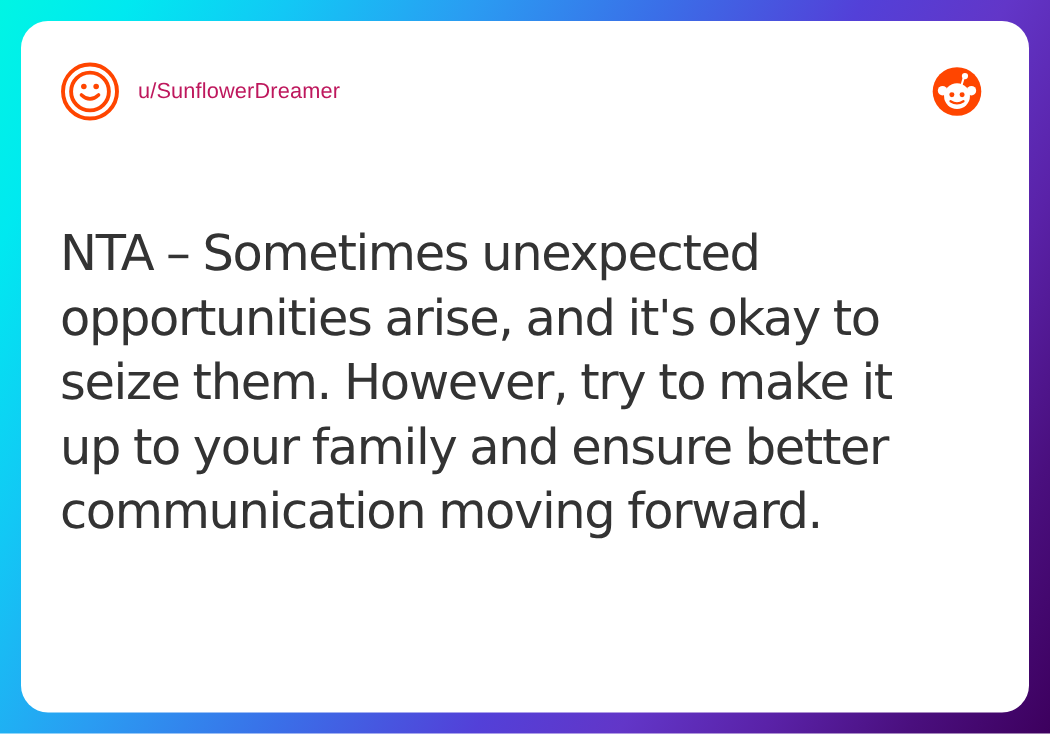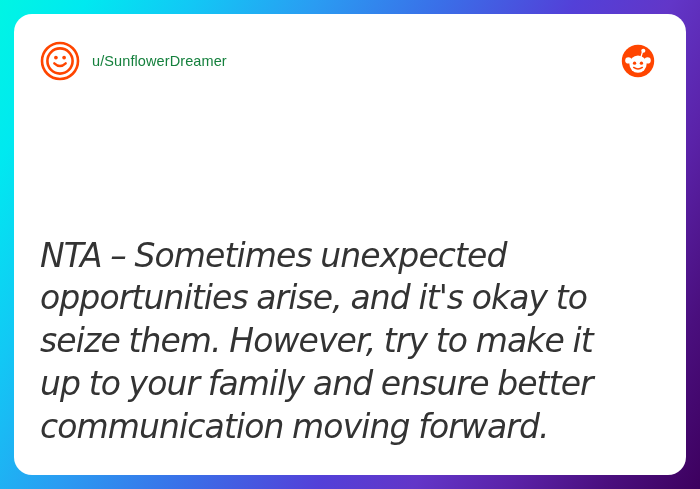--- a/index.html
+++ b/index.html
@@ -68,39 +68,38 @@
   .avatar {
     width: 40px;
     height: 40px;
     flex: 0 0 auto;
     display: block;
   }
 
   .username {
     font-family: "Liberation Sans", sans-serif;
     font-size: 14.5px;
-    color: #15803d;
+    color: #be185d;
     letter-spacing: 0.1px;
     white-space: nowrap;
   }
 
   .brand-logo {
     width: 36px;
     height: 36px;
     flex: 0 0 auto;
     display: block;
     margin-right: 4px;
   }
 
   .card-body {
     flex: 1 1 auto;
     display: flex;
-    align-items: flex-end;
+    align-items: flex-start;
     padding-top: 64px;
-    font-style: italic;
   }
 
   .post-text {
     font-family: "DejaVu Sans", sans-serif;
     font-size: 33px;
     line-height: 1.30;
     color: #333333;
     letter-spacing: -0.9px;
     font-weight: 400;
     margin: 0;

